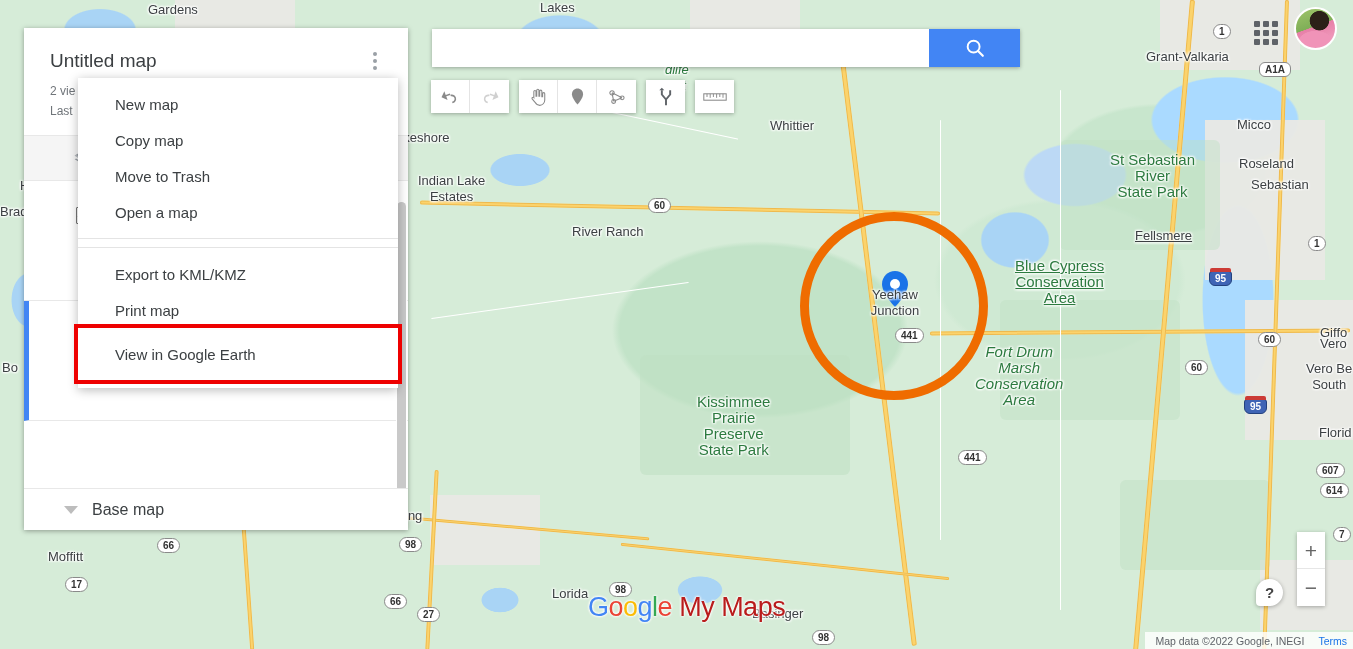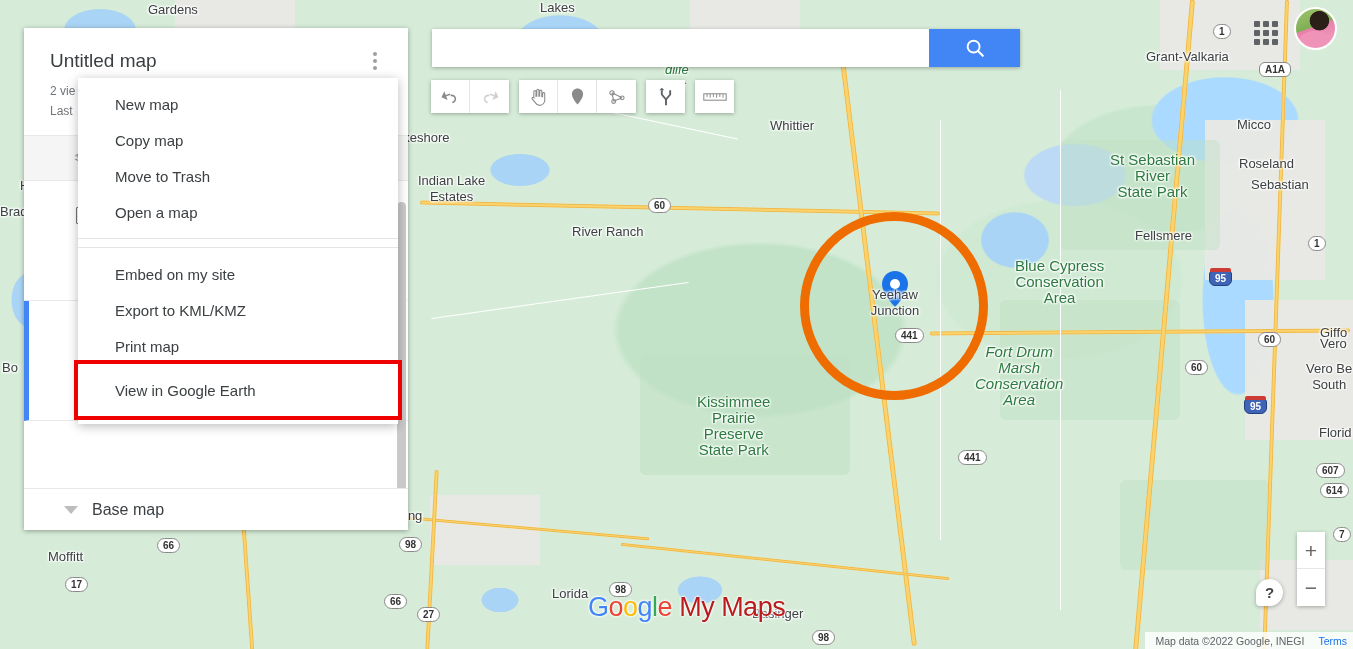--- a/index.html
+++ b/index.html
@@ -256,39 +256,39 @@
     <div id="map-labels">
         <div class="lbl " style="left: 148px; top: 2px;">Gardens</div>
         <div class="lbl " style="left: 540px; top: 0px;">Lakes</div>
         <div class="lbl " style="left: 770px; top: 118px;">Whittier</div>
         <div class="lbl " style="left: 1237px; top: 117px;">Micco</div>
         <div class="lbl " style="left: 1146px; top: 49px;">Grant-Valkaria</div>
         <div class="lbl " style="left: 418px; top: 173px;">Indian Lake
 Estates</div>
         <div class="lbl " style="left: 396px; top: 130px;">akeshore</div>
         <div class="lbl " style="left: 572px; top: 224px;">River Ranch</div>
-        <div class="lbl " style="left: 1135px; top: 228px;">Fellsmere</div>
+        <div class="lbl " style="left: 1135px; top: 228px; text-decoration: underline;">Fellsmere</div>
         <div class="lbl " style="left: 1239px; top: 156px;">Roseland</div>
         <div class="lbl " style="left: 1251px; top: 177px;">Sebastian</div>
         <div class="lbl " style="left: 1320px; top: 325px;">Giffo</div>
         <div class="lbl " style="left: 1320px; top: 336px;">Vero</div>
         <div class="lbl " style="left: 1306px; top: 361px;">Vero Be
 South</div>
         <div class="lbl " style="left: 1319px; top: 425px;">Florid</div>
         <div class="lbl " style="left: 552px; top: 586px;">Lorida</div>
         <div class="lbl " style="left: 752px; top: 606px;">Basinger</div>
         <div class="lbl " style="left: 48px; top: 549px;">Moffitt</div>
         <div class="lbl " style="left: 0px; top: 204px;">Brad</div>
         <div class="lbl " style="left: 2px; top: 360px;">Bo</div>
         <div class="lbl " style="left: 20px; top: 178px;">H</div>
         <div class="lbl " style="left: 405px; top: 508px;">ing</div>
         <div class="lbl park2 big" style="left: 1110px; top: 152px;">St Sebastian
 River
 State Park</div>
-        <div class="lbl park2 big" style="left: 1015px; top: 258px;">Blue Cypress
+        <div class="lbl park2 big" style="left: 1015px; top: 258px; text-decoration: underline;">Blue Cypress
 Conservation
 Area</div>
         <div class="lbl park big" style="left: 975px; top: 344px;">Fort Drum
 Marsh
 Conservation
 Area</div>
         <div class="lbl park2 big" style="left: 697px; top: 394px;">Kissimmee
 Prairie
 Preserve
 State Park</div>
@@ -434,21 +434,20 @@
     </div>
   </div>
 
   <div class="menu" id="map-menu">
       <div class="mi">New map</div>
       <div class="mi">Copy map</div>
       <div class="mi">Move to Trash</div>
       <div class="mi">Open a map</div>
       <div class="msep"></div>
       <div class="msep"></div>
-      <div class="mi">Embed on my site</div>
       <div class="mi">Export to KML/KMZ</div>
       <div class="mi">Print map</div>
       <div class="mi highlight">View in Google Earth</div>
     </div>
 
   <button class="helpbtn">?</button>
   <div class="zoomctl">
     <button>+</button>
     <button>−</button>
   </div>

